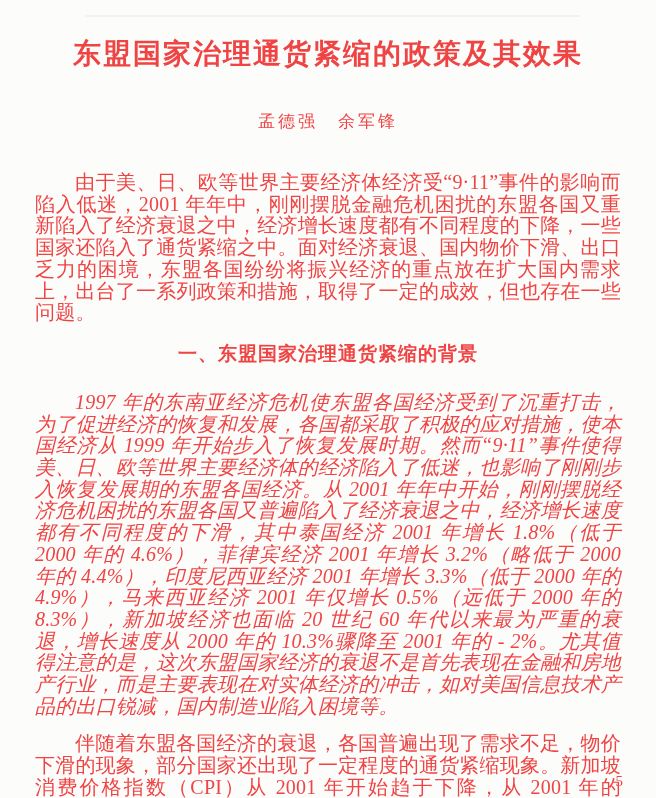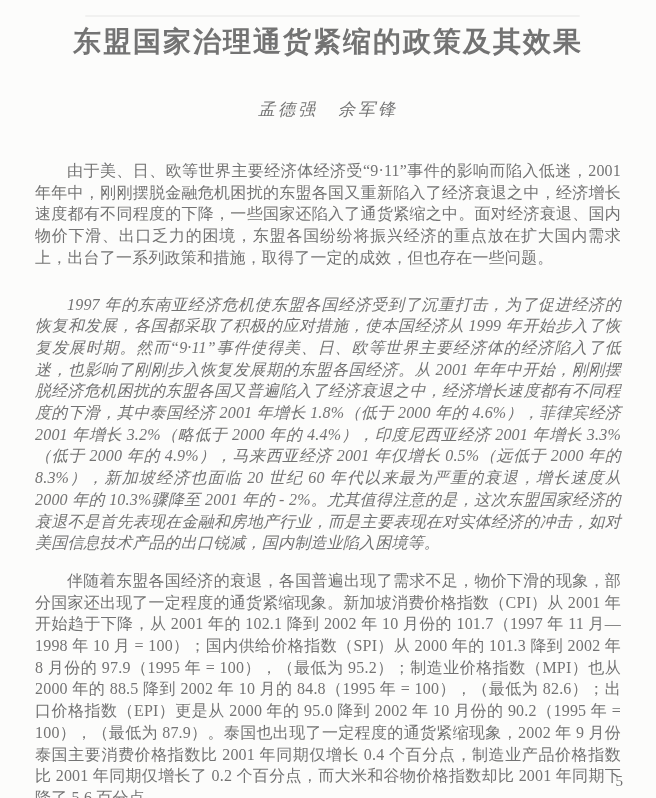--- a/index.html
+++ b/index.html
@@ -6,25 +6,25 @@
     margin: 0;
     padding: 0;
     background: #e8e8e8;
   }
   .page {
     position: relative;
     width: 656px;
     height: 798px;
     margin: 0 auto;
     background: #fcfcfb;
-    color: #737373;
+    color: #ef4444;
     font-family: "Liberation Serif", "DejaVu Serif", serif;
     overflow: hidden;
     box-sizing: border-box;
-    padding: 0 35px;
+    padding: 12px 35px;
   }
   .scan-noise {
     position: absolute;
     top: 15px;
     left: 85px;
     width: 495px;
     height: 2px;
     background: rgba(60,60,60,0.06);
     border-radius: 1px;
   }
@@ -36,25 +36,24 @@
     font-weight: bold;
     letter-spacing: 2px;
     font-family: "DejaVu Serif", "Liberation Serif", serif;
   }
   .authors {
     margin-top: 40px;
     text-align: center;
     font-size: 17px;
     line-height: 20px;
     letter-spacing: 3px;
-    font-style: italic;
   }
   .para {
     margin: 0;
-    font-size: 16px;
+    font-size: 20px;
     line-height: 21.7px;
     text-align: justify;
     text-justify: inter-ideograph;
     text-indent: 2em;
     letter-spacing: 0.2px;
   }
   .intro {
     margin-top: 40px;
   }
   .section-heading {
@@ -87,20 +86,21 @@
 <div class="page">
 
   <div class="scan-noise"></div>
 
   <h1 class="doc-title">东盟国家治理通货紧缩的政策及其效果</h1>
 
   <div class="authors">孟德强　余军锋</div>
 
   <p class="para intro">由于美、日、欧等世界主要经济体经济受“9·11”事件的影响而陷入低迷，2001 年年中，刚刚摆脱金融危机困扰的东盟各国又重新陷入了经济衰退之中，经济增长速度都有不同程度的下降，一些国家还陷入了通货紧缩之中。面对经济衰退、国内物价下滑、出口乏力的困境，东盟各国纷纷将振兴经济的重点放在扩大国内需求上，出台了一系列政策和措施，取得了一定的成效，但也存在一些问题。</p>
 
+  <h2 class="section-heading">一、东盟国家治理通货紧缩的背景</h2>
 
   <p class="para body-1">1997 年的东南亚经济危机使东盟各国经济受到了沉重打击，为了促进经济的恢复和发展，各国都采取了积极的应对措施，使本国经济从 1999 年开始步入了恢复发展时期。然而“9·11”事件使得美、日、欧等世界主要经济体的经济陷入了低迷，也影响了刚刚步入恢复发展期的东盟各国经济。从 2001 年年中开始，刚刚摆脱经济危机困扰的东盟各国又普遍陷入了经济衰退之中，经济增长速度都有不同程度的下滑，其中泰国经济 2001 年增长 1.8%（低于 2000 年的 4.6%），菲律宾经济 2001 年增长 3.2%（略低于 2000 年的 4.4%），印度尼西亚经济 2001 年增长 3.3%（低于 2000 年的 4.9%），马来西亚经济 2001 年仅增长 0.5%（远低于 2000 年的 8.3%），新加坡经济也面临 20 世纪 60 年代以来最为严重的衰退，增长速度从 2000 年的 10.3%骤降至 2001 年的 - 2%。尤其值得注意的是，这次东盟国家经济的衰退不是首先表现在金融和房地产行业，而是主要表现在对实体经济的冲击，如对美国信息技术产品的出口锐减，国内制造业陷入困境等。</p>
 
   <p class="para body-2">伴随着东盟各国经济的衰退，各国普遍出现了需求不足，物价下滑的现象，部分国家还出现了一定程度的通货紧缩现象。新加坡消费价格指数（CPI）从 2001 年开始趋于下降，从 2001 年的 102.1 降到 2002 年 10 月份的 101.7（1997 年 11 月—1998 年 10 月 = 100）；国内供给价格指数（SPI）从 2000 年的 101.3 降到 2002 年 8 月份的 97.9（1995 年 = 100），（最低为 95.2）；制造业价格指数（MPI）也从 2000 年的 88.5 降到 2002 年 10 月的 84.8（1995 年 = 100），（最低为 82.6）；出口价格指数（EPI）更是从 2000 年的 95.0 降到 2002 年 10 月份的 90.2（1995 年 = 100），（最低为 87.9）。泰国也出现了一定程度的通货紧缩现象，2002 年 9 月份泰国主要消费价格指数比 2001 年同期仅增长 0.4 个百分点，制造业产品价格指数比 2001 年同期仅增长了 0.2 个百分点，而大米和谷物价格指数却比 2001 年同期下降了 5.6 百分点，</p>
 
   <div class="page-number">5</div>
 
 </div>
 
 </body></html>

